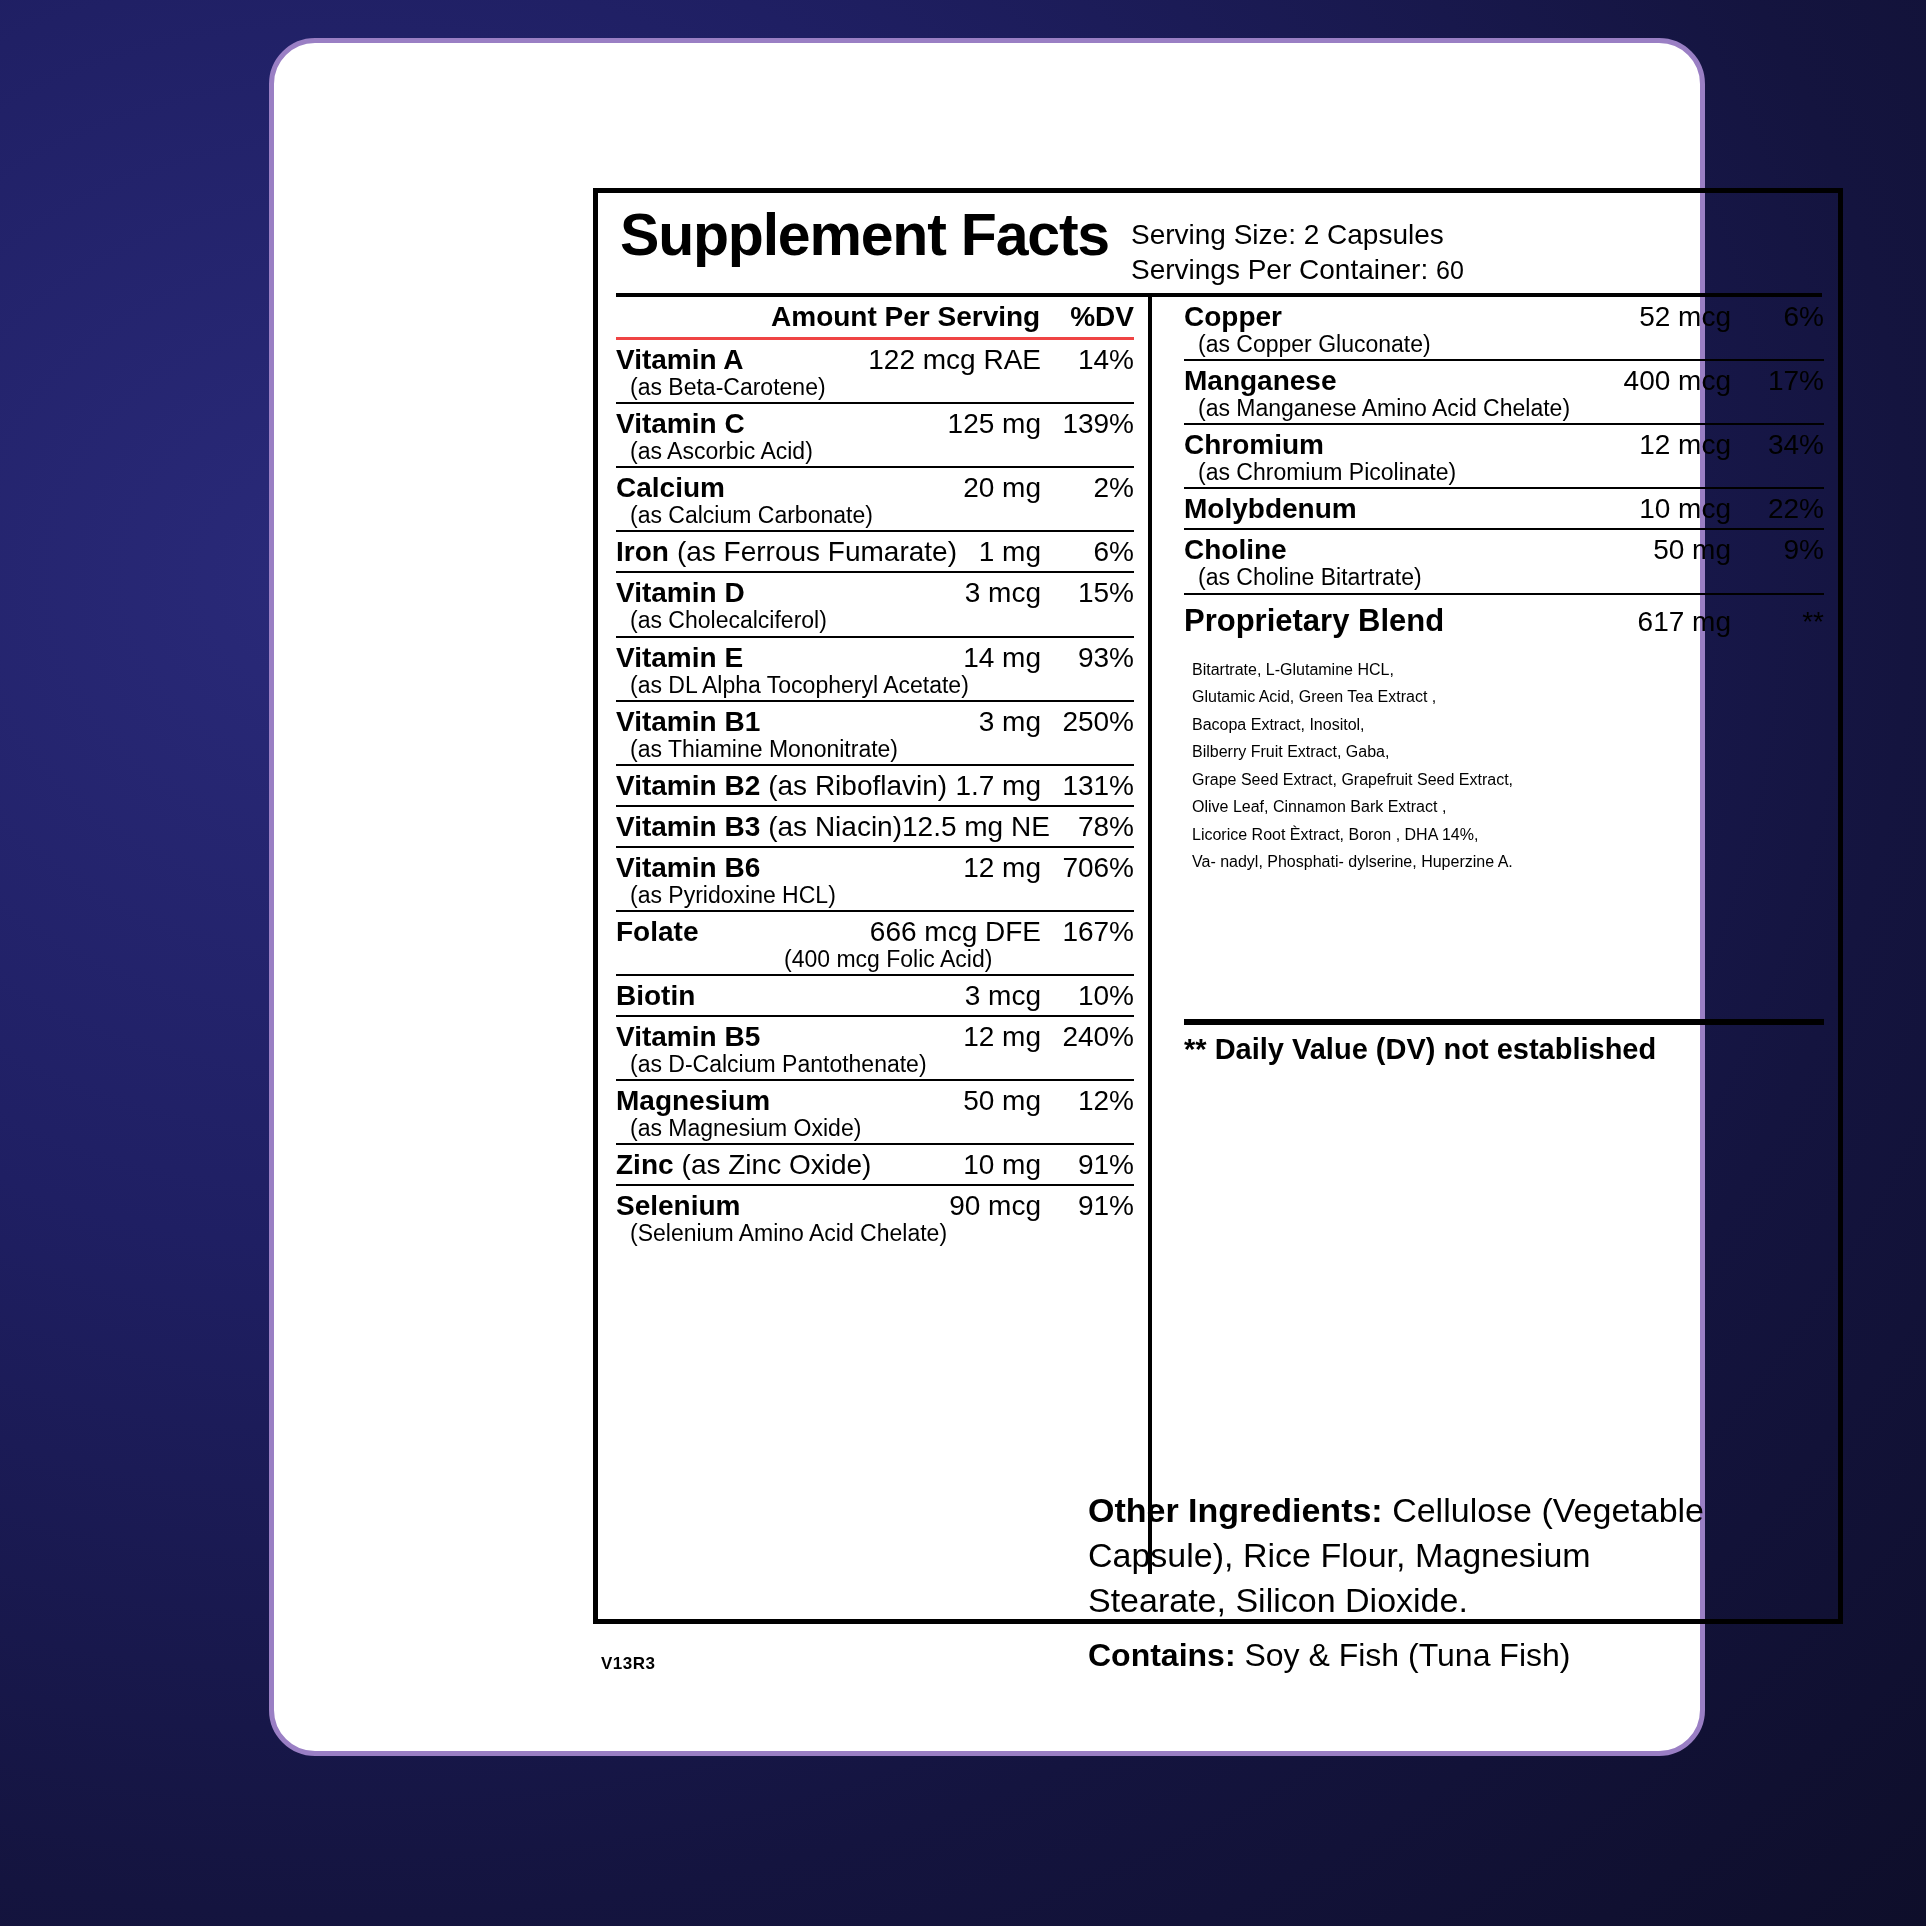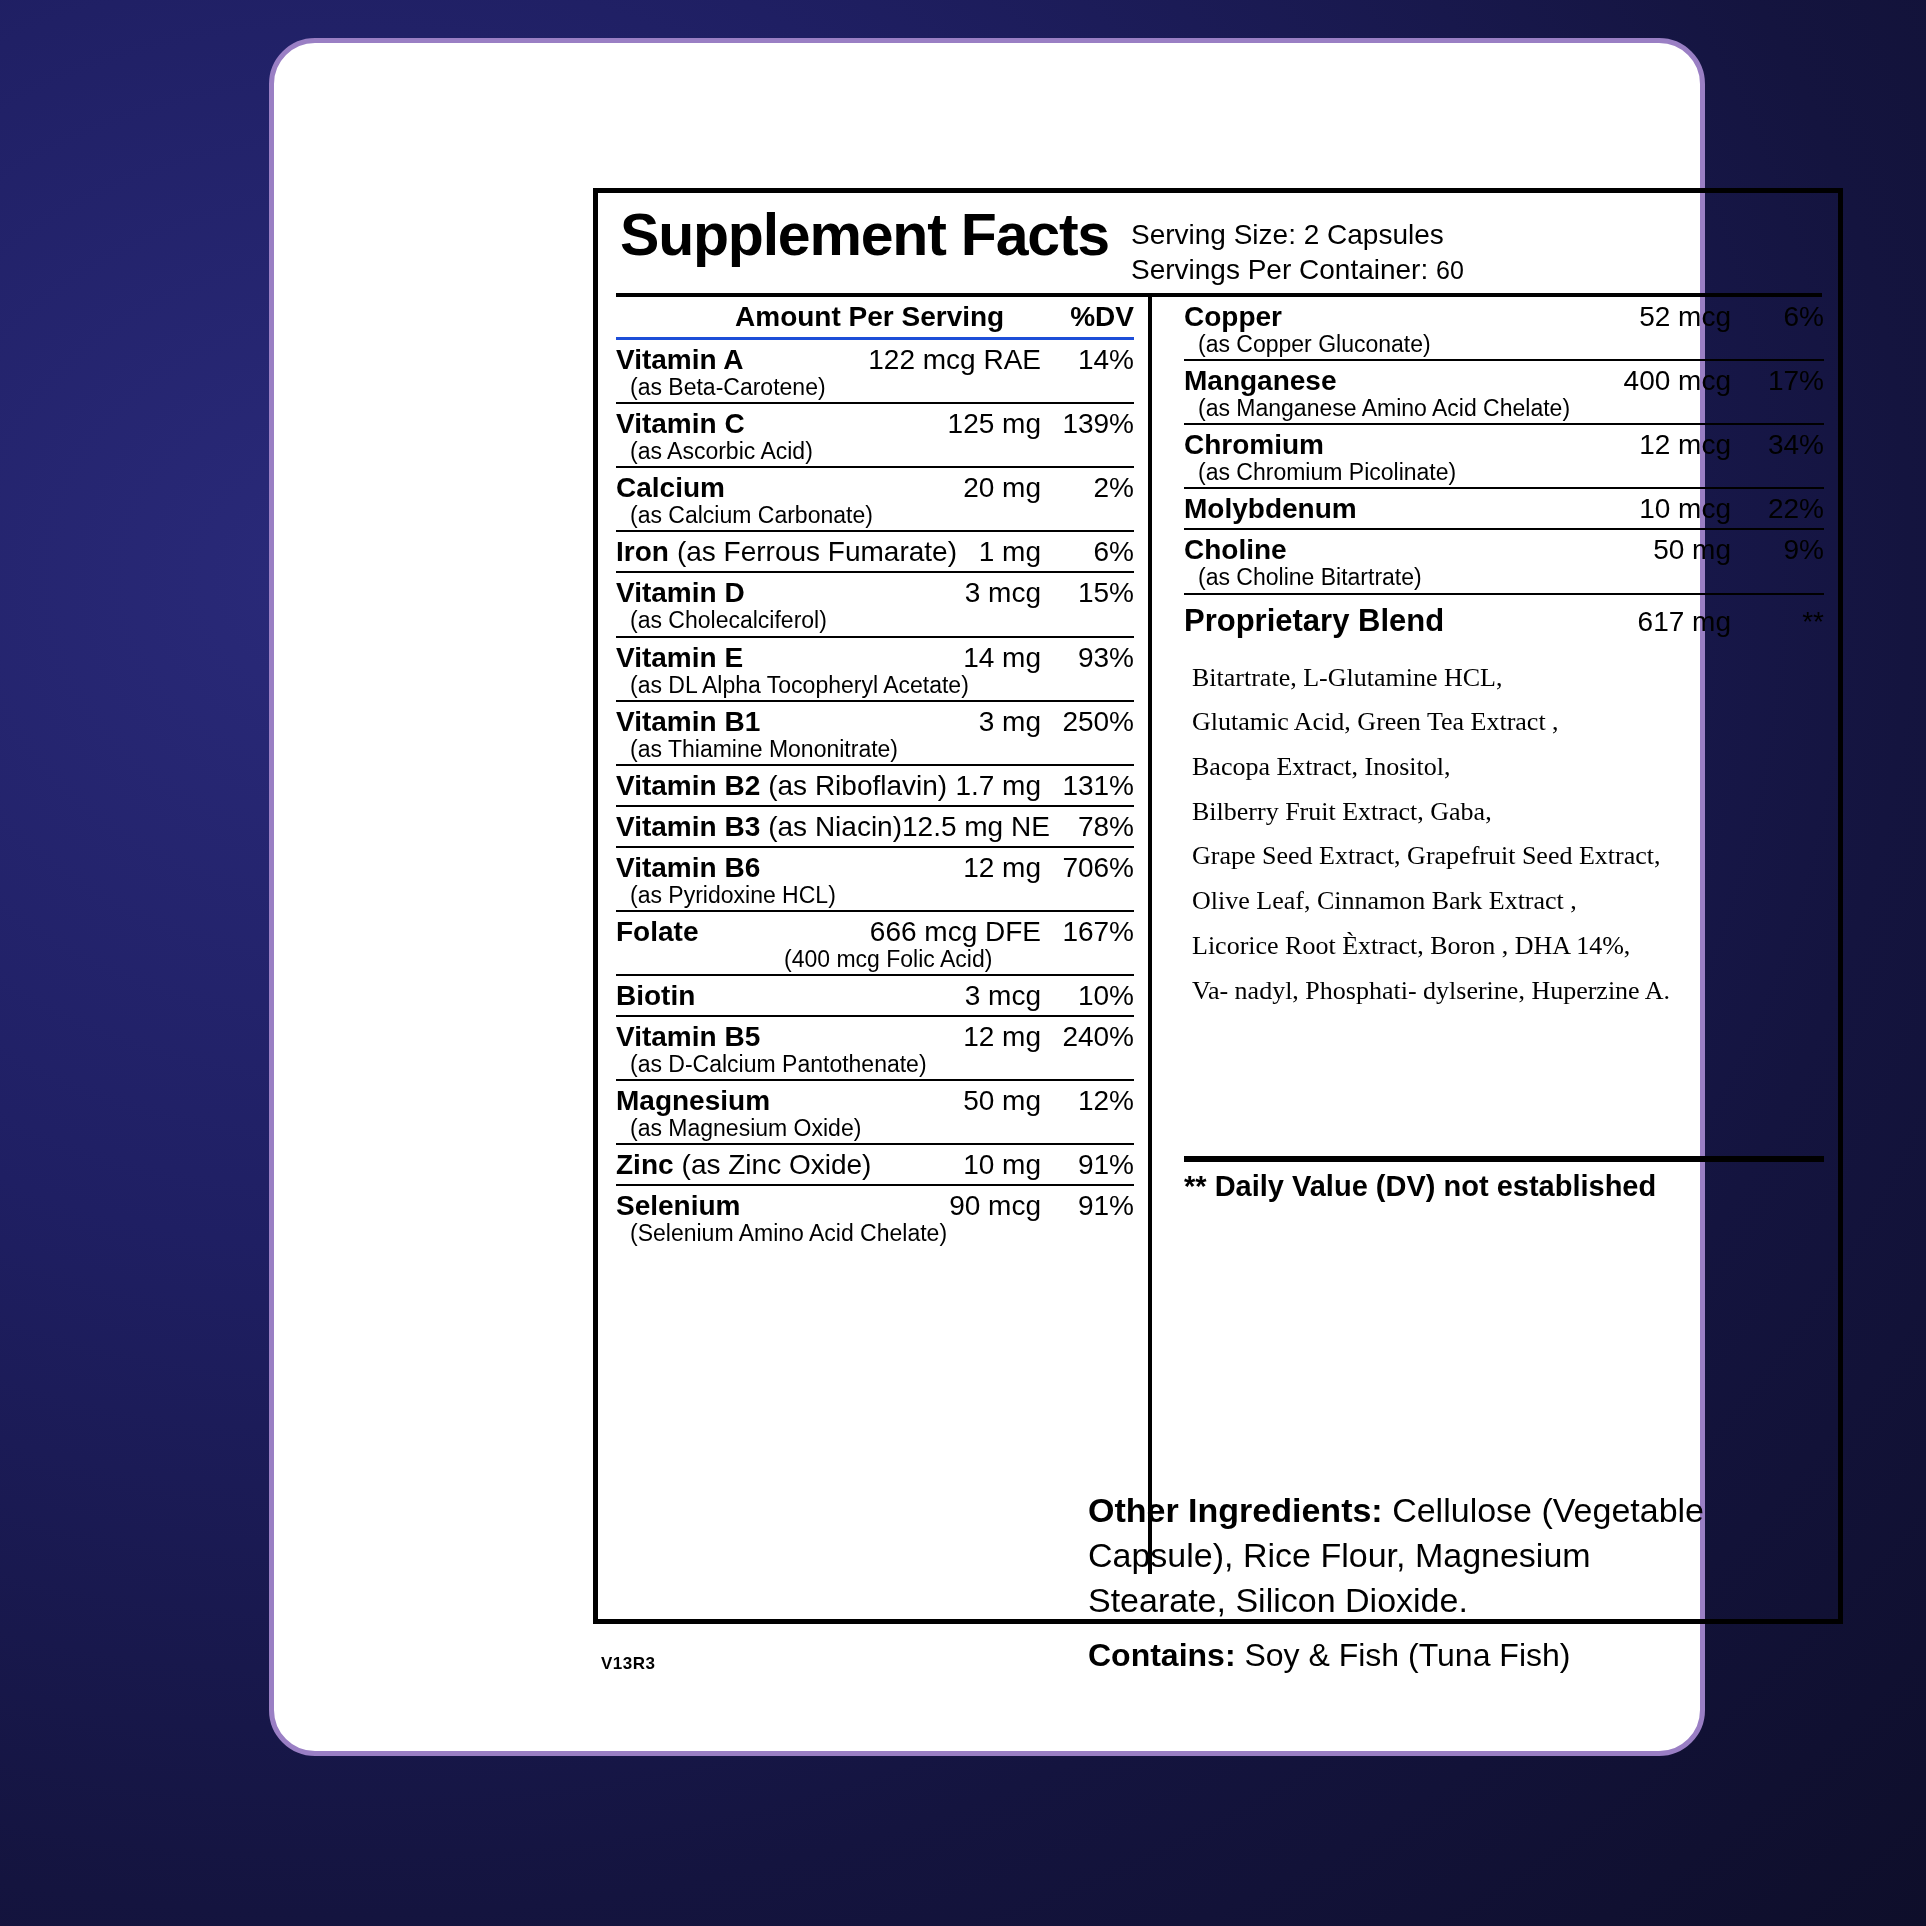--- a/index.html
+++ b/index.html
@@ -77,22 +77,21 @@
     padding: 0 14px 0 32px;
     box-sizing: border-box;
   }
   .aps-row {
     display: flex;
     justify-content: flex-end;
     align-items: flex-start;
     font-size: 28px;
     font-weight: bold;
     padding: 4px 0 4px 0;
-    border-bottom: 3px solid #1d4ed8;
-    gap: 36px;
+    border-bottom: 3px solid #ef4444;
   }
   .aps-row .aps-label { margin-right: 30px; }
   .nutrient {
     border-bottom: 2px solid #000;
     padding: 4px 0 3px 0;
     position: relative;
   }
   .nutrient:last-child { border-bottom: none; }
   .n-main {
     display: flex;
@@ -119,24 +118,23 @@
     text-align: right;
   }
   .n-sub {
     font-size: 23px;
     margin-left: 14px;
     line-height: 1.05;
     margin-top: -1px;
   }
   
   .blend-list {
-    font-size: 26px;
+    font-size: 16px;
     line-height: 1.72;
     padding: 14px 6px 0 8px;
-    font-family: Liberation Serif, serif;
   }
   .dv-note-rule {
     height: 6px;
     background: #000;
     margin: 14px 0 0 0;
   }
   .dv-note {
     font-size: 29px;
     font-weight: bold;
     padding: 8px 0 0 0;

